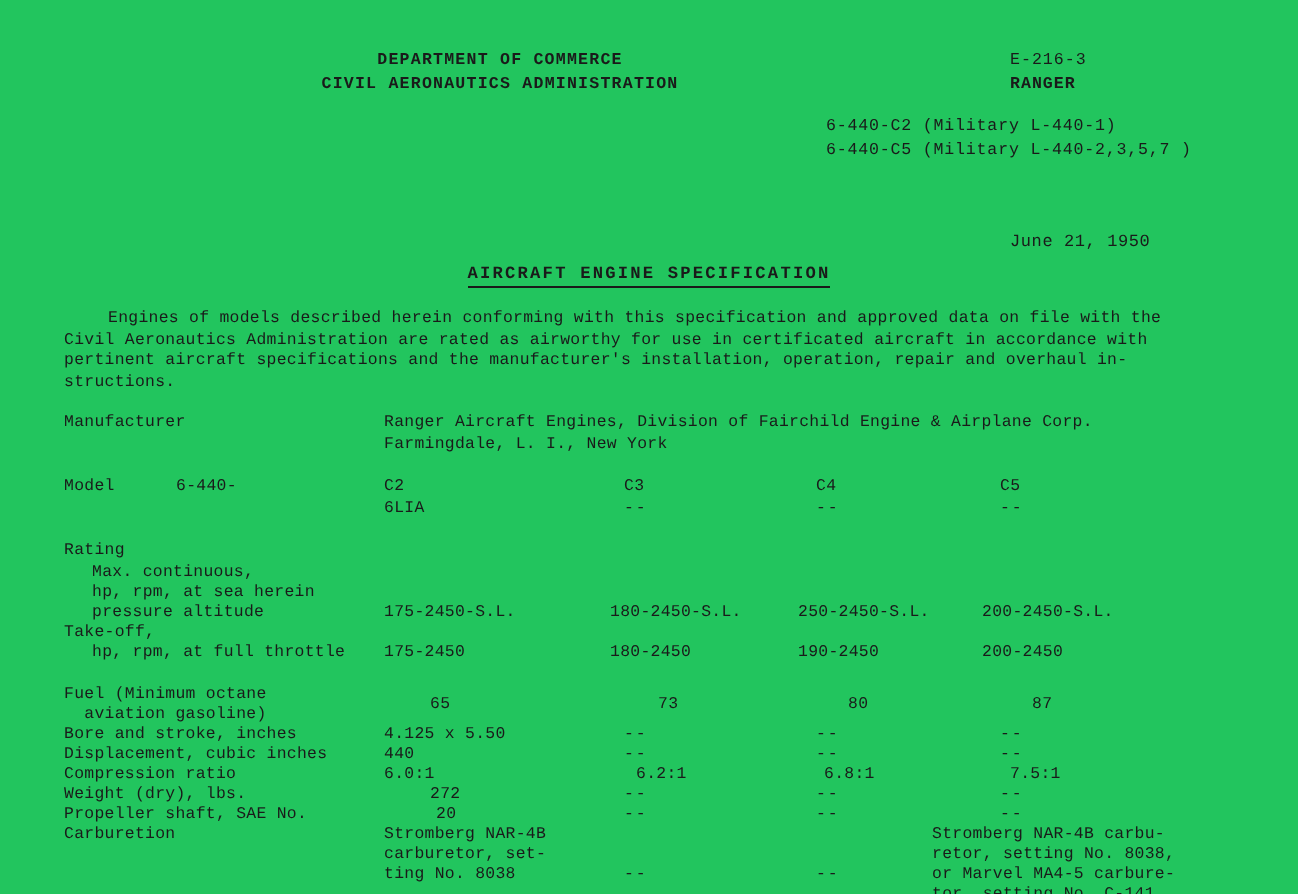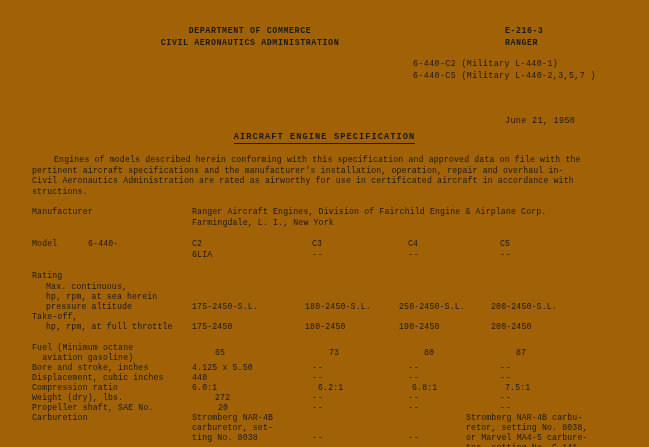--- a/index.html
+++ b/index.html
@@ -4,21 +4,21 @@
 <style>
   html, body {
     margin: 0;
     padding: 0;
     background: #ffffff;
   }
   .page {
     position: relative;
     width: 649px;
     height: 447px;
-    background: #a16207;
+    background: #22c55e;
     font-family: "Liberation Mono", "DejaVu Sans Mono", monospace;
     color: #1a1a1a;
     overflow: hidden;
   }
   .doc {
     position: absolute;
     left: 0; top: 0;
     width: 649px;
     height: 447px;
     padding: 0;
@@ -39,21 +39,21 @@
     width: 500px;
     font-size: 8.3px;
     letter-spacing: 0.6px;
     text-align: center;
     font-weight: bold;
   }
   .spec-no {
     position: absolute;
     left: 505px; top: 26px;
     font-size: 8.3px;
-    font-weight: bold;
+    font-weight: normal;
     letter-spacing: 0.5px;
   }
   .ranger-lbl {
     position: absolute;
     left: 505px; top: 38px;
     font-size: 8.3px;
     font-weight: bold;
     letter-spacing: 0.5px;
   }
   .model-list {
@@ -119,22 +119,22 @@
       <div>6-440-C2 (Military L-440-1)</div>
       <div>6-440-C5 (Military L-440-2,3,5,7 )</div>
     </div>
 
     <div class="date">June 21, 1950</div>
 
     <div class="title"><span>AIRCRAFT ENGINE SPECIFICATION</span></div>
 
     <div class="intro">
       <div><span class="ind"></span><span>Engines of models described herein conforming with this specification and approved data on file with the</span></div>
+      <div>Civil Aeronautics Administration are rated as airworthy for use in certificated aircraft in accordance with</div>
       <div>pertinent aircraft specifications and the manufacturer's installation, operation, repair and overhaul in-</div>
-      <div>Civil Aeronautics Administration are rated as airworthy for use in certificated aircraft in accordance with</div>
       <div>structions.</div>
     </div>
 
     <div class="r lbl-col" style="top:207px">Manufacturer</div>
     <div class="r col-c2" style="top:207px">Ranger Aircraft Engines, Division of Fairchild Engine &amp; Airplane Corp.</div>
     <div class="r col-c2" style="top:218px">Farmingdale, L. I., New York</div>
 
     <div class="r lbl-col" style="top:239px">Model</div>
     <div class="r" style="left:88px; top:239px">6-440-</div>
     <div class="r col-c2" style="top:239px">C2</div>

